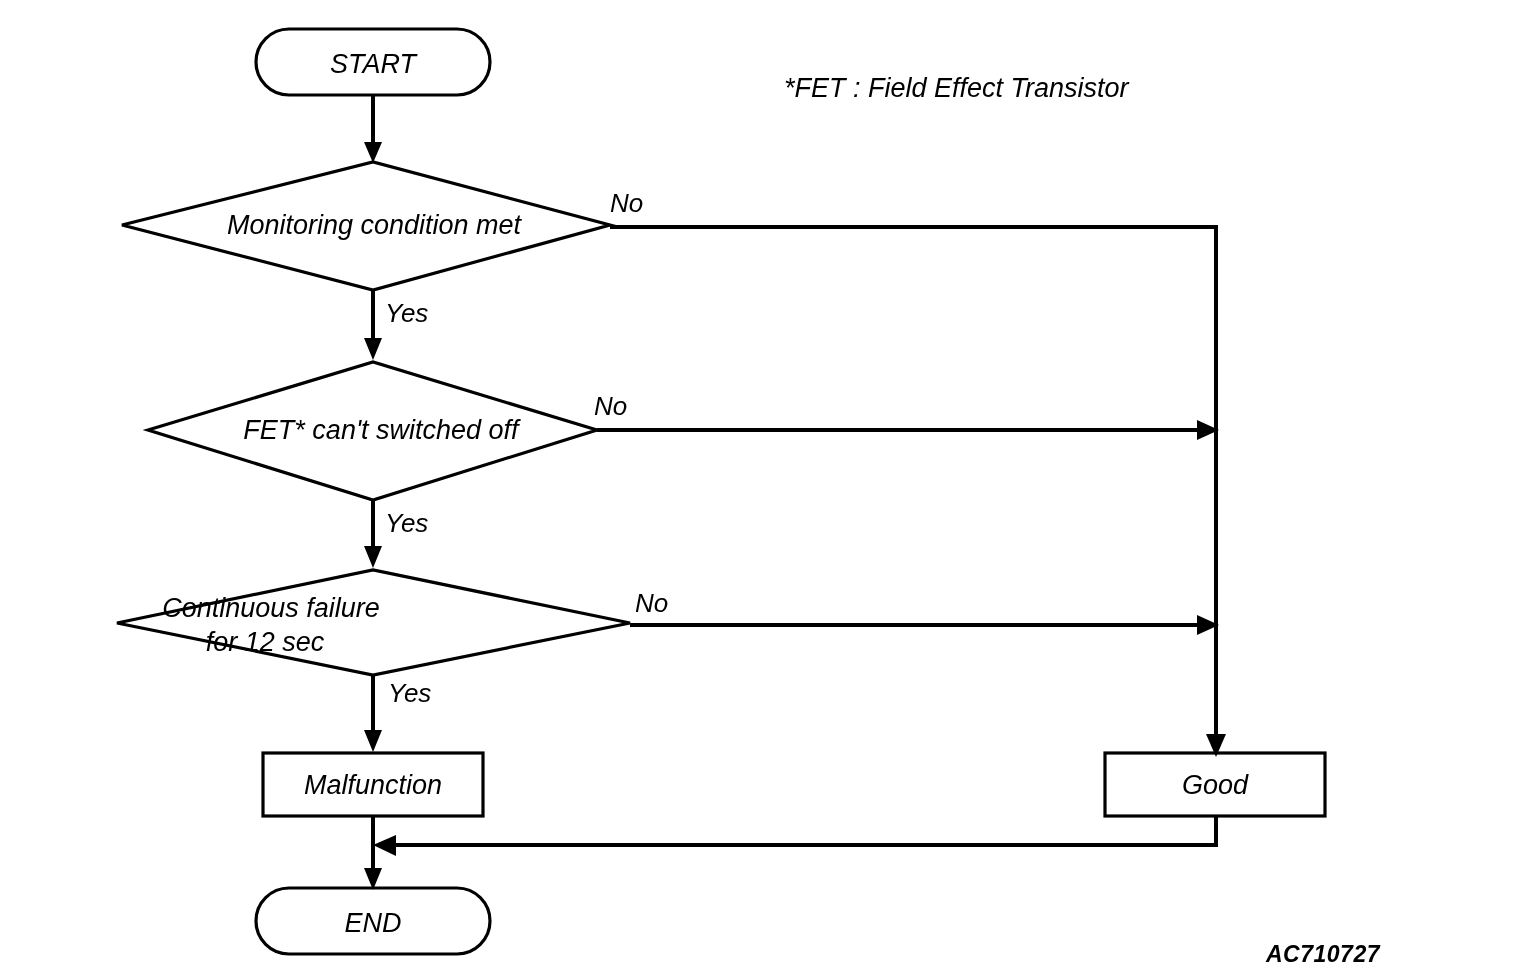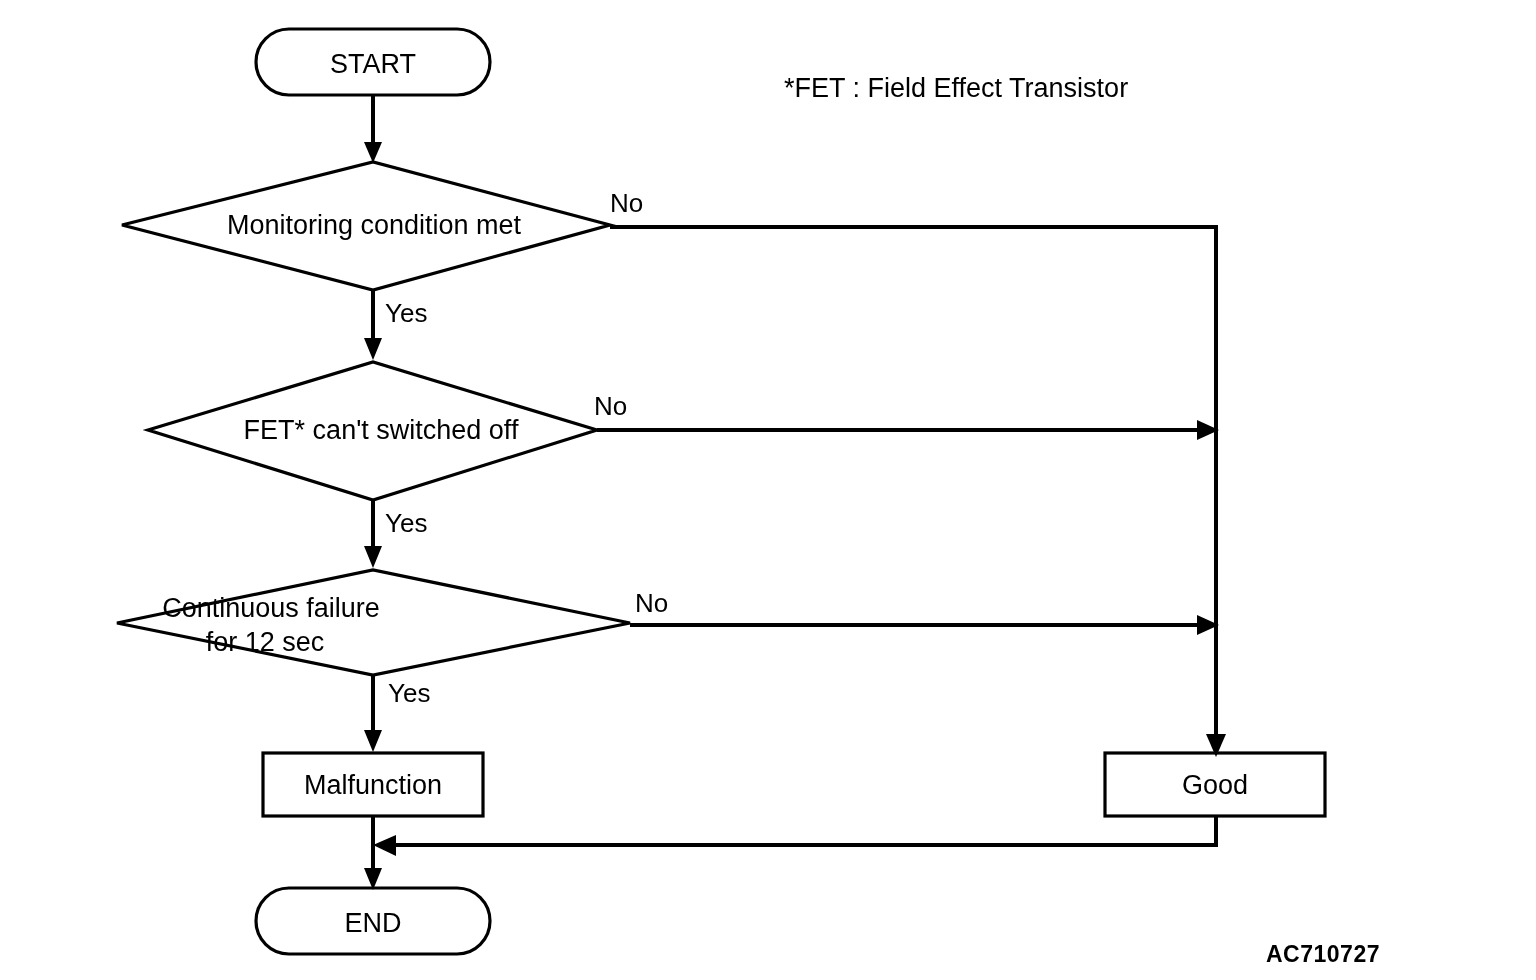--- a/index.html
+++ b/index.html
@@ -15,20 +15,21 @@
     color: #000000;
     overflow: hidden;
     position: relative;
   }
   #flow-root {
     position: absolute;
     left: 0;
     top: 0;
     width: 1536px;
     height: 827px;
+    font-style: italic;
   }
   svg text {
     font-family: "Liberation Sans", sans-serif;
     fill: #000000;
   }
   .node-label {
     font-size: 27px;
   }
   .branch-label {
     font-size: 26px;

